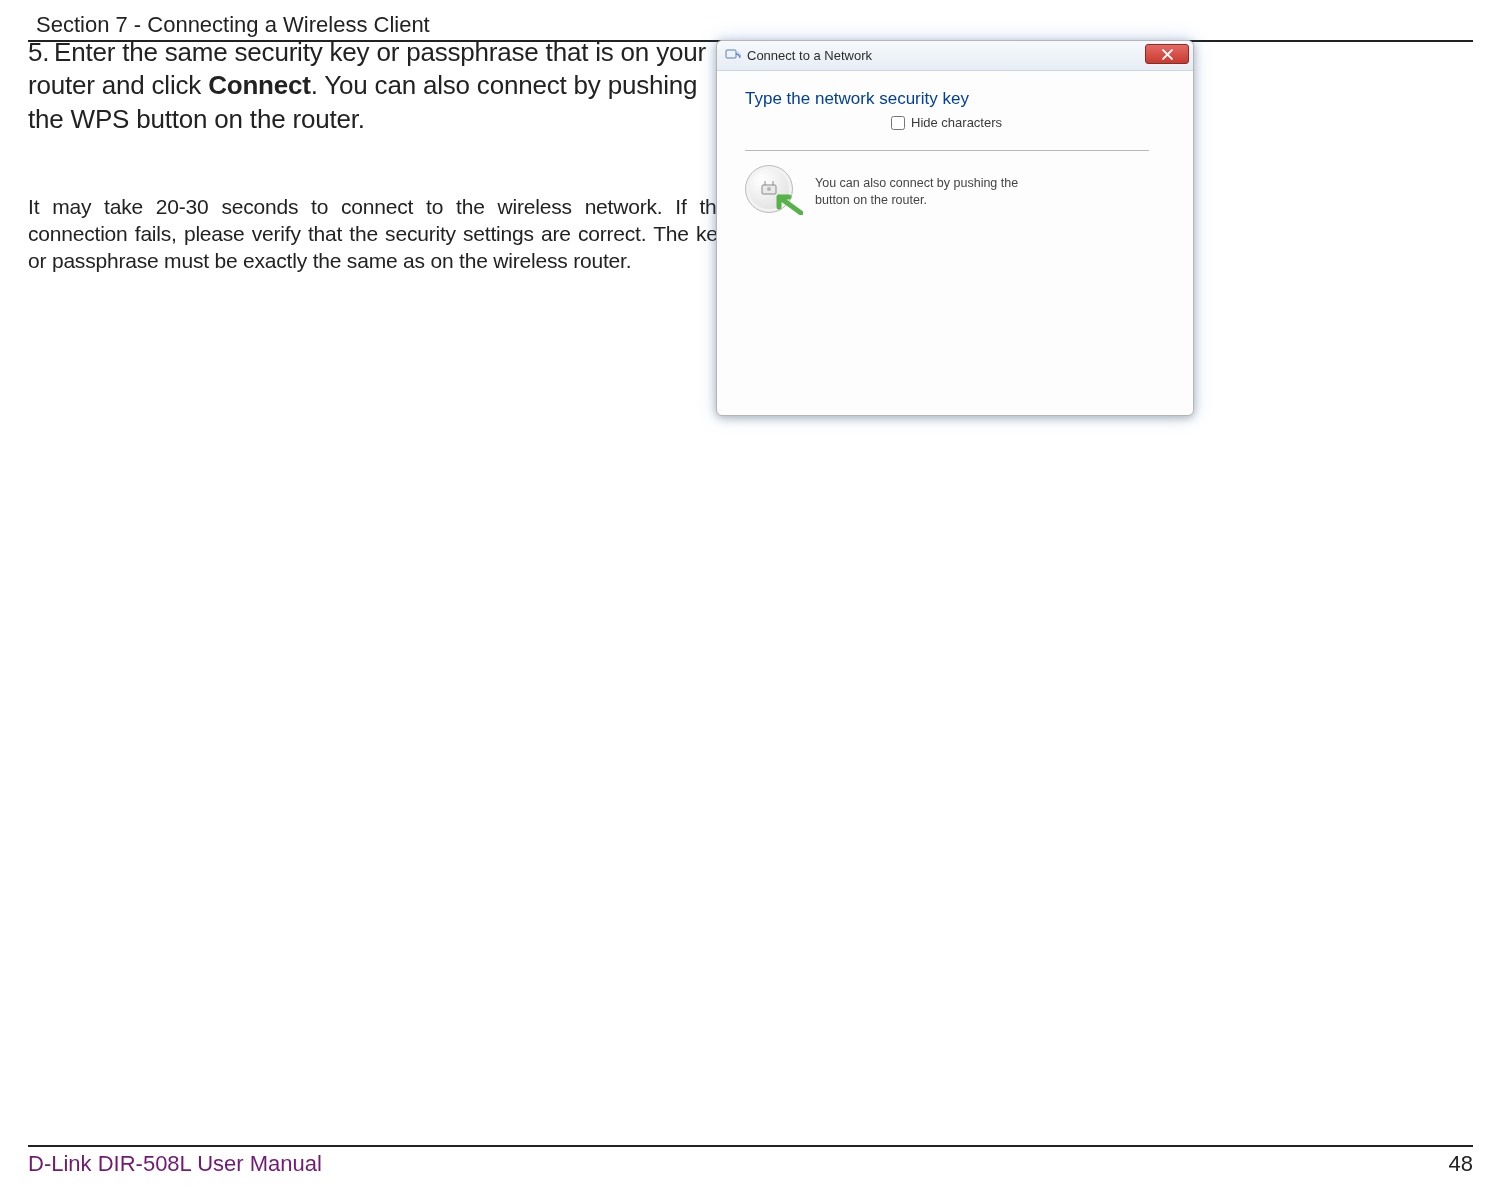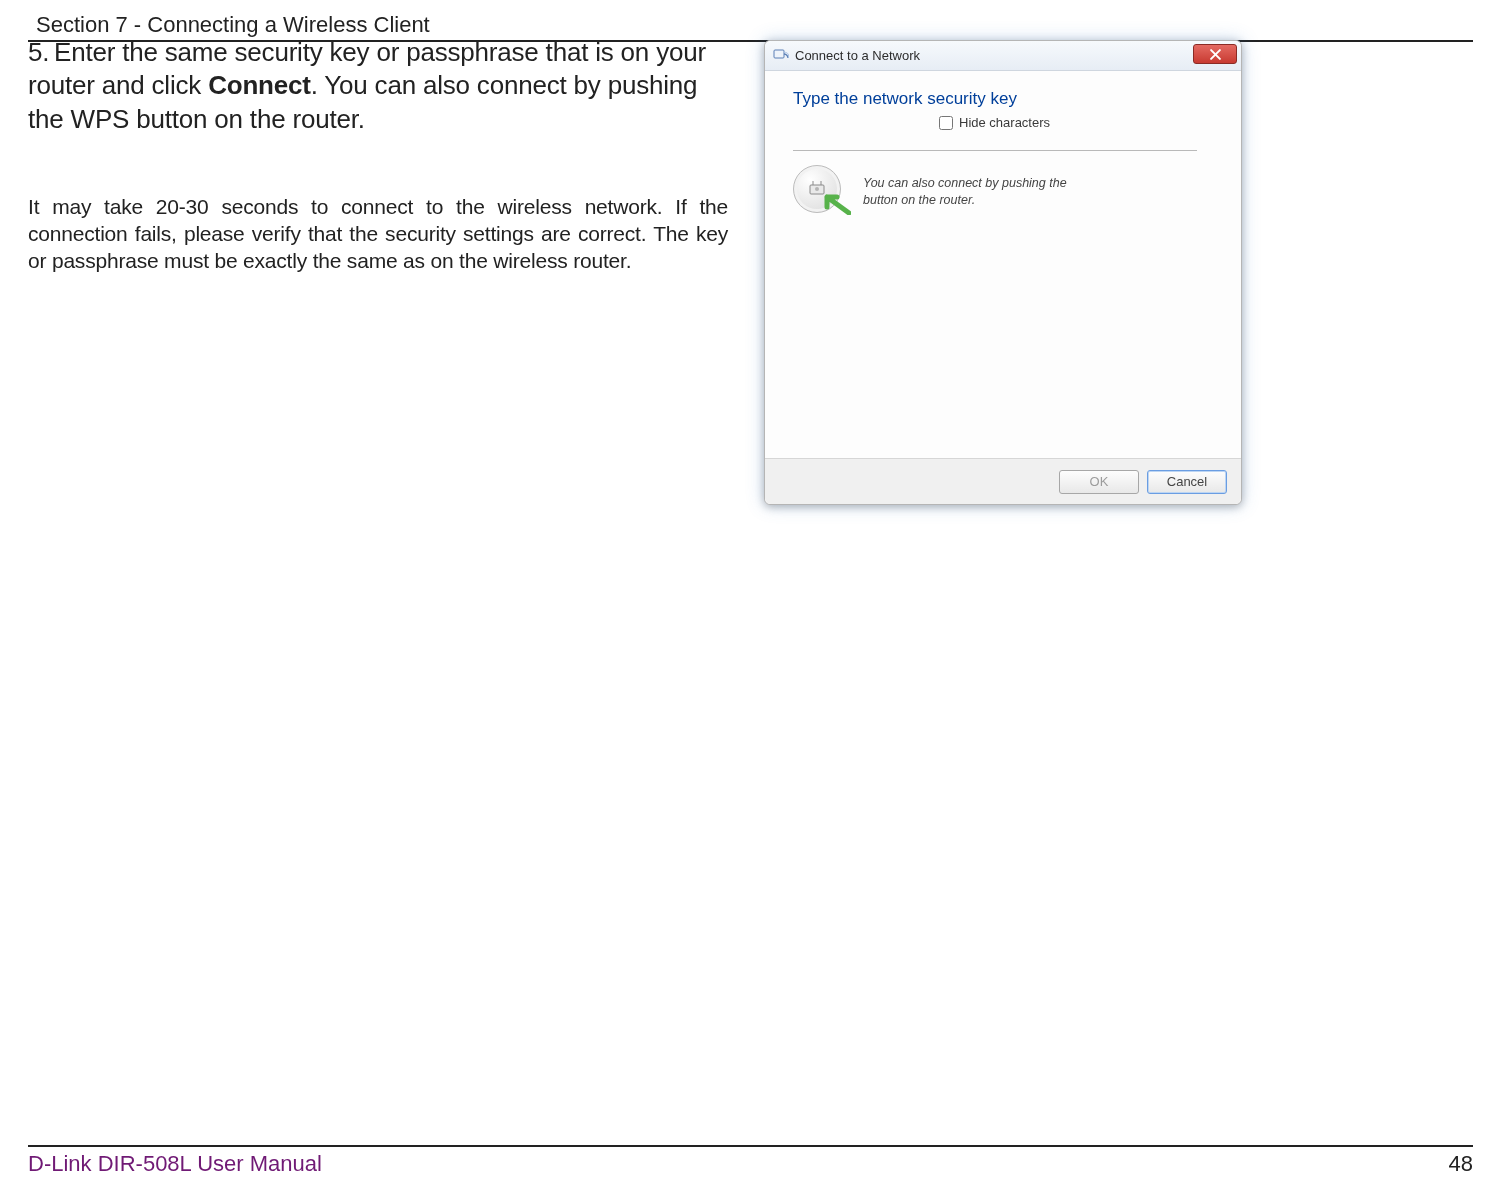--- a/index.html
+++ b/index.html
@@ -52,24 +52,24 @@
     font-size: 21px;
     line-height: 1.28;
     color: #222;
     letter-spacing: -0.2px;
     text-align: justify;
   }
 
   
   .dialog {
     position: absolute;
-    left: 764px;
+    left: 716px;
     top: 40px;
     width: 478px;
-    height: 465px;
+    height: 376px;
     background: #fdfdfd;
     border: 1px solid #b5b5b5;
     border-radius: 6px;
     box-shadow: 0 2px 8px rgba(0,0,0,0.25), 0 0 18px rgba(80,140,210,0.3);
     font-family: "Segoe UI", Tahoma, sans-serif;
     font-size: 13px;
     color: #3a3a3a;
   }
 
   .titlebar {
@@ -142,21 +142,20 @@
   .divider {
     margin-top: 20px;
     border-top: 1px solid #b9b9b9;
   }
 
   .hint-row {
     margin-top: 14px;
     display: flex;
     gap: 16px;
     align-items: center;
-    font-style: italic;
   }
   .hint-icon {
     position: relative;
     width: 54px;
     height: 54px;
     flex-shrink: 0;
   }
   .hint-icon .circle {
     width: 48px; height: 48px;
     border-radius: 50%;
@@ -280,21 +279,17 @@
           <path d="M26 20 L4 4 M4 4 L4 14 M4 4 L14 4" stroke="#57b24a" stroke-width="5" stroke-linecap="round" stroke-linejoin="round" fill="none"></path>
         </svg>
       </div>
       <div class="hint-text">
         <span>You can also connect by pushing the</span><br>
         <span>button on the router.</span>
       </div>
     </div>
   </div>
 
-  <div class="dlg-footer">
-    <div class="btn disabled">OK</div>
-    <div class="btn default">Cancel</div>
-  </div>
 </div>
 
 <div class="footer-bar"></div>
 <div class="footer-left">D-Link DIR-508L User Manual</div>
 <div class="footer-right">48</div>
 
 </body></html>

